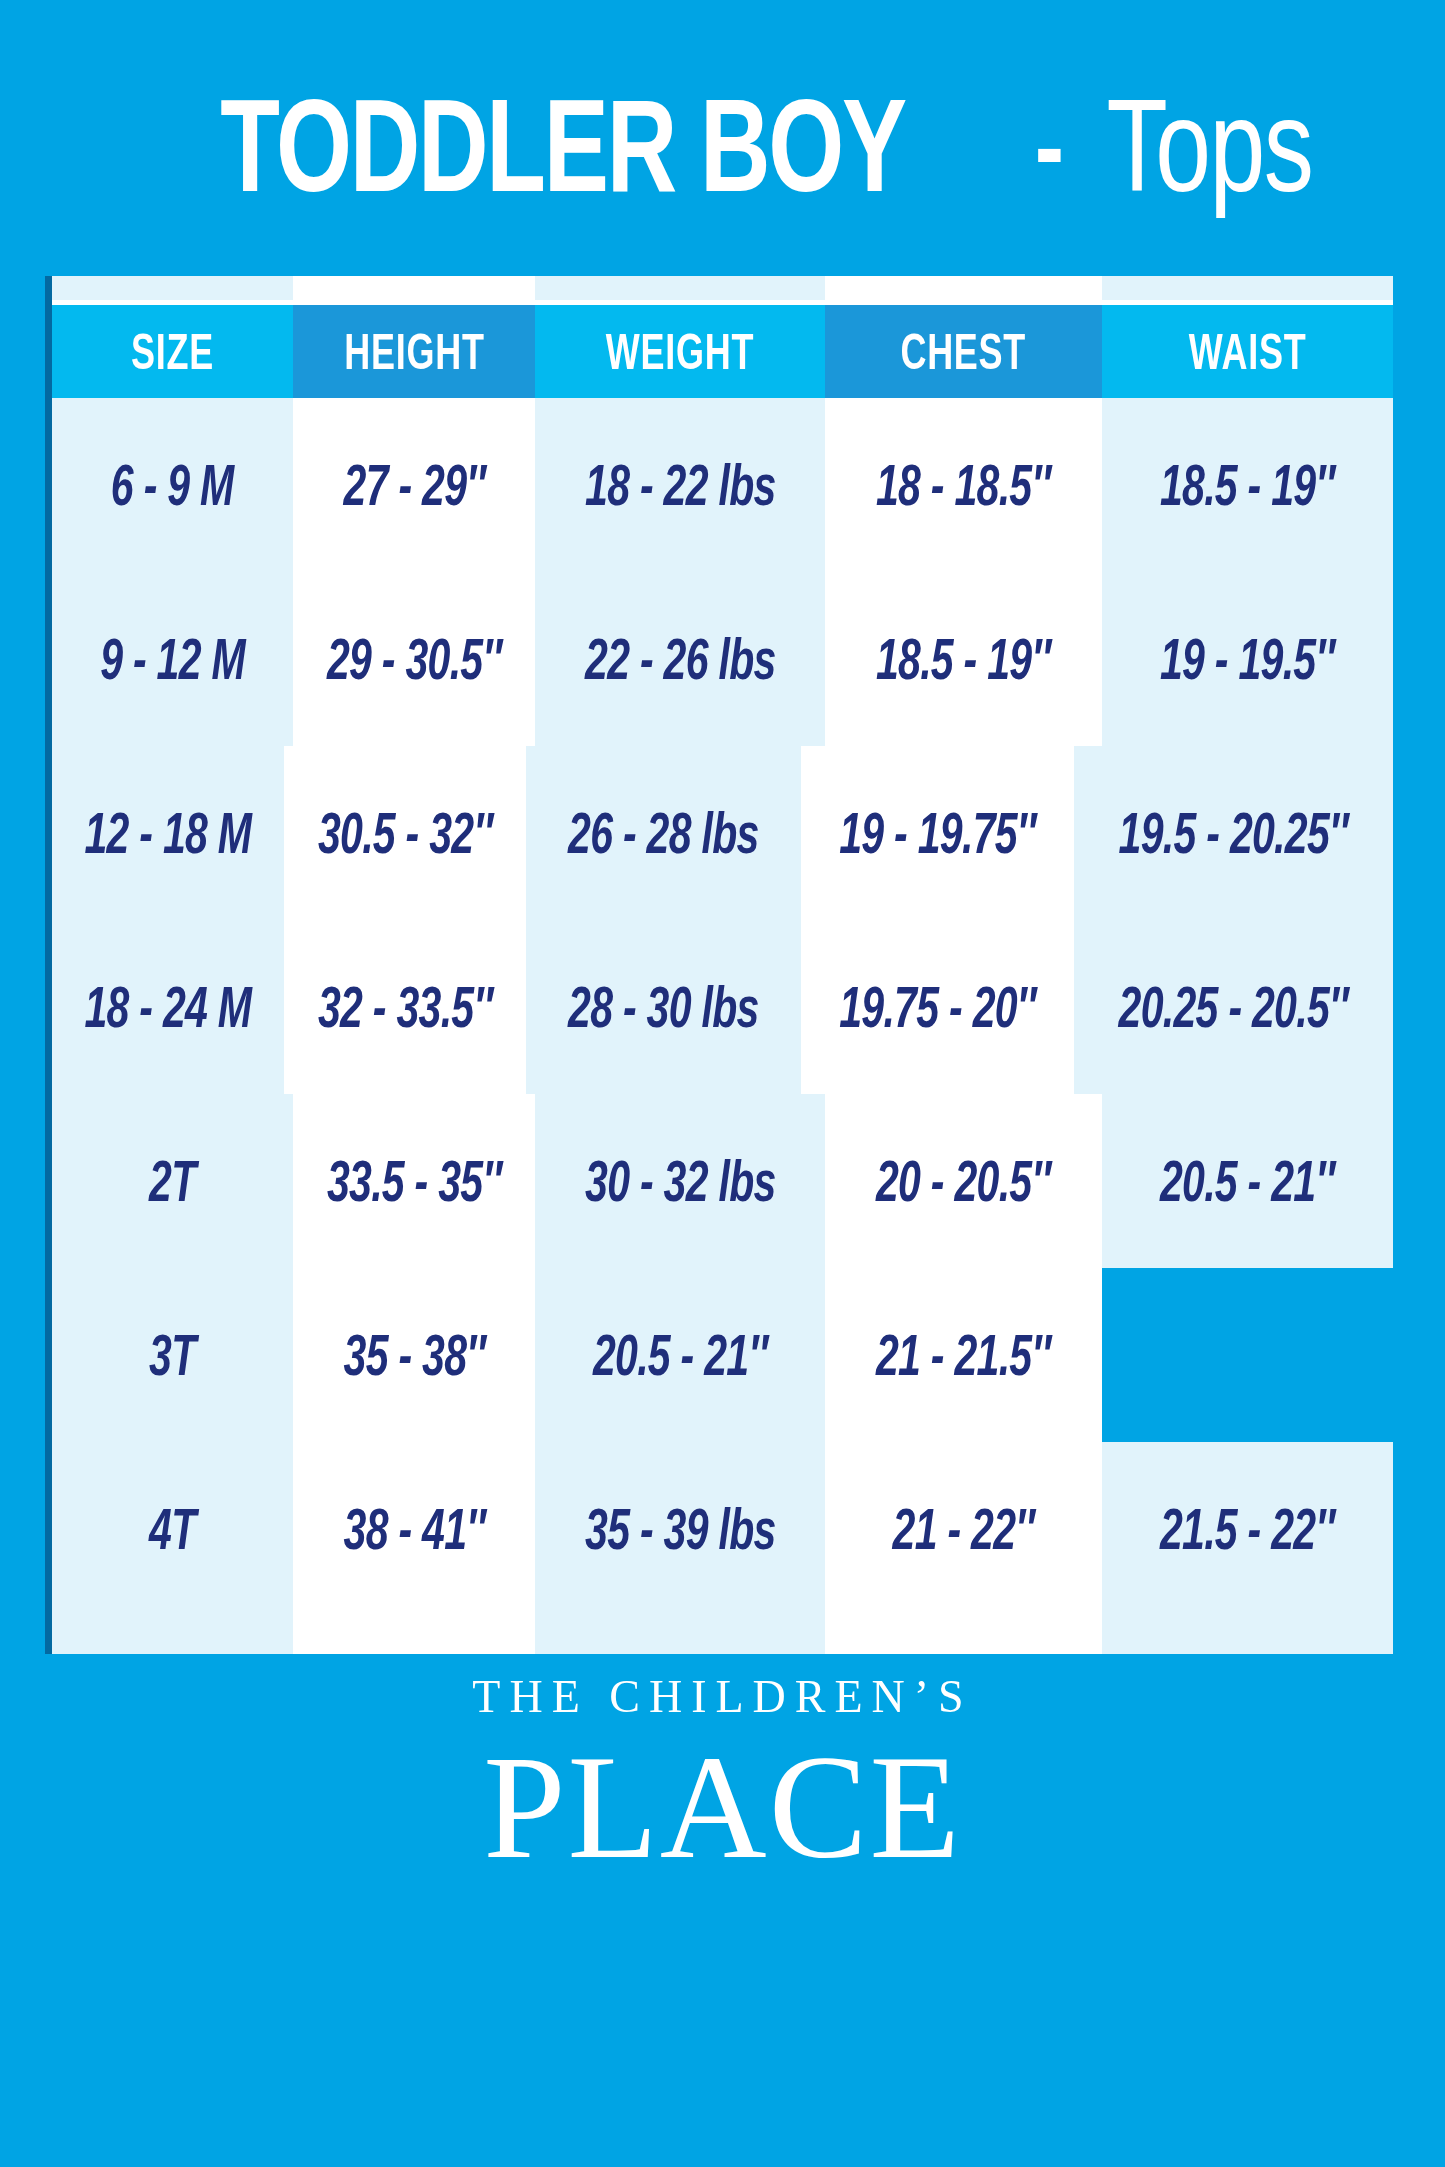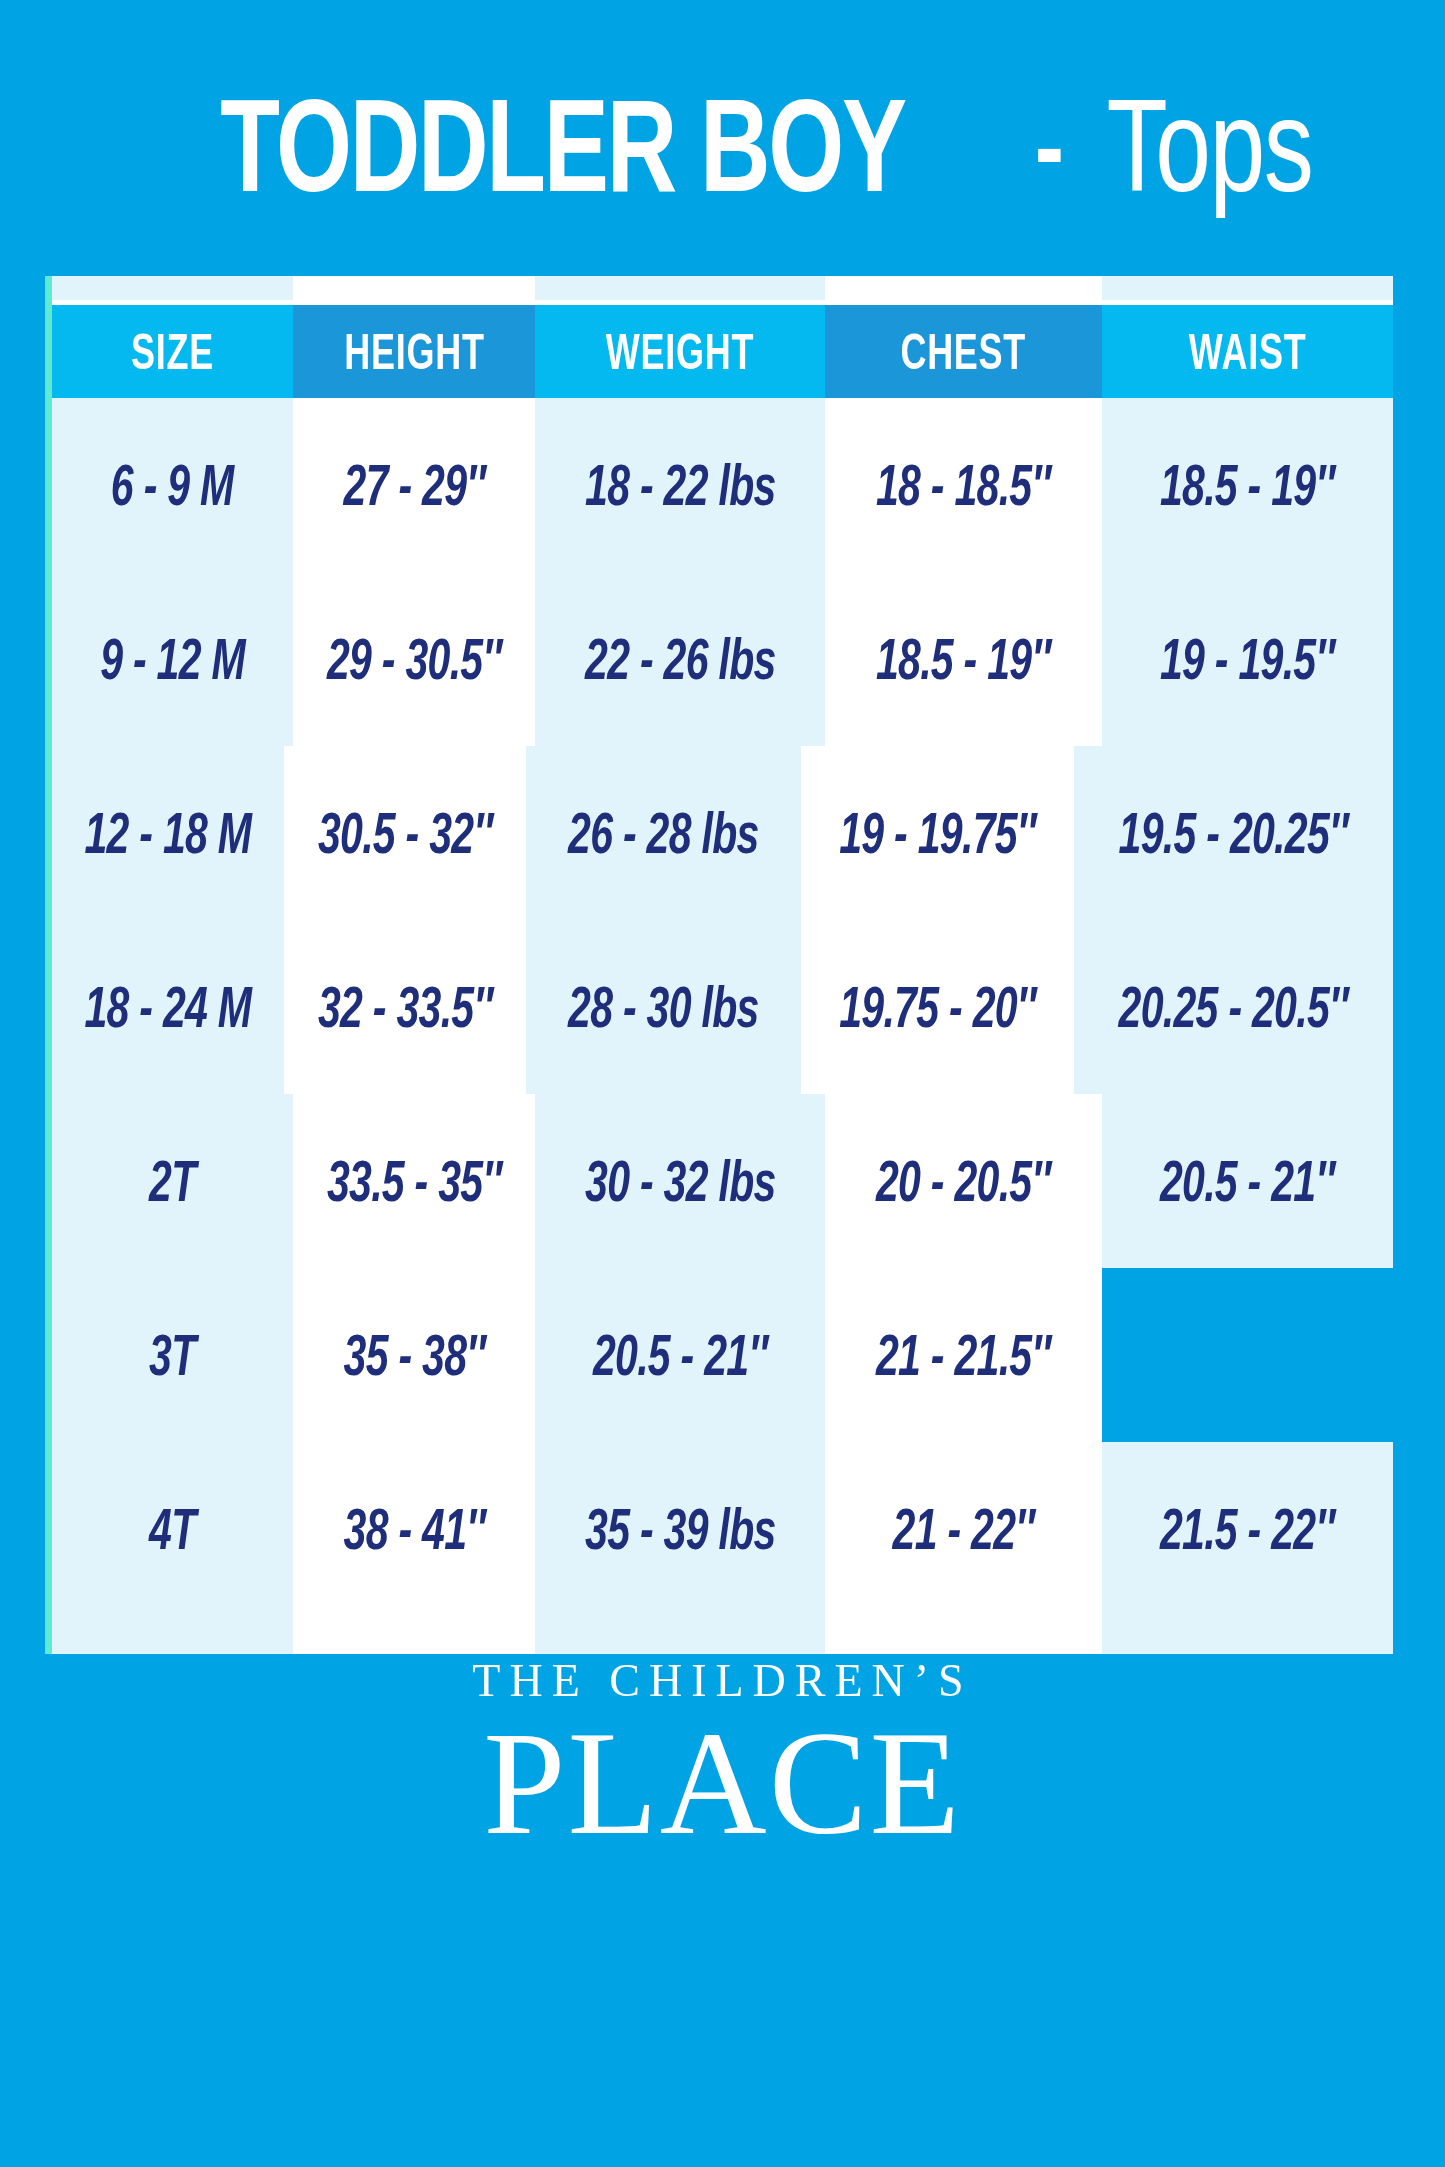--- a/index.html
+++ b/index.html
@@ -29,22 +29,22 @@
     margin:0 6px;
     transform:scaleX(0.8);
   }
   .t-cat{
     display:inline-block;
     font-size:132px;font-weight:400;letter-spacing:-2px;
     transform:scaleX(0.76);transform-origin:center;
   }
   
   .chart{
-    margin:0 52px 0 45px;
-    border-left:7px solid #5eead4;
+    margin:0 52px 16px 45px;
+    border-left:7px solid #0369a1;
   }
   .grid{
     display:grid;
     grid-template-columns:241fr 242fr 290fr 277fr 291fr;
   }
   .strip{height:24px;}
   .strip > div:nth-child(odd){background:#e1f3fb;}
   .strip > div:nth-child(even){background:#ffffff;}
   .sep{height:5px;background:#ffffff;}
   .heads{height:93px;}
@@ -80,21 +80,21 @@
   .brand{
     text-align:center;
     color:#ffffff;
     font-family:"Liberation Serif",serif;
   }
   .brand-top{
     font-size:46px;
     letter-spacing:9px;
   }
   .brand-bottom{
-    margin-top:2px;
+    margin-top:10px;
     font-size:148px;
     letter-spacing:2px;
     line-height:1;
   }
 </style>
 </head>
 <body>
 
 <div class="page">
 

